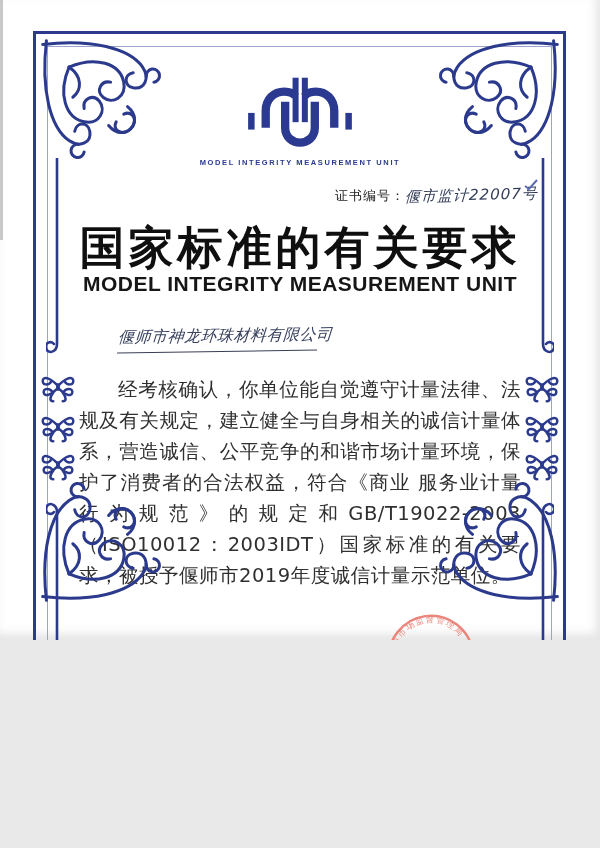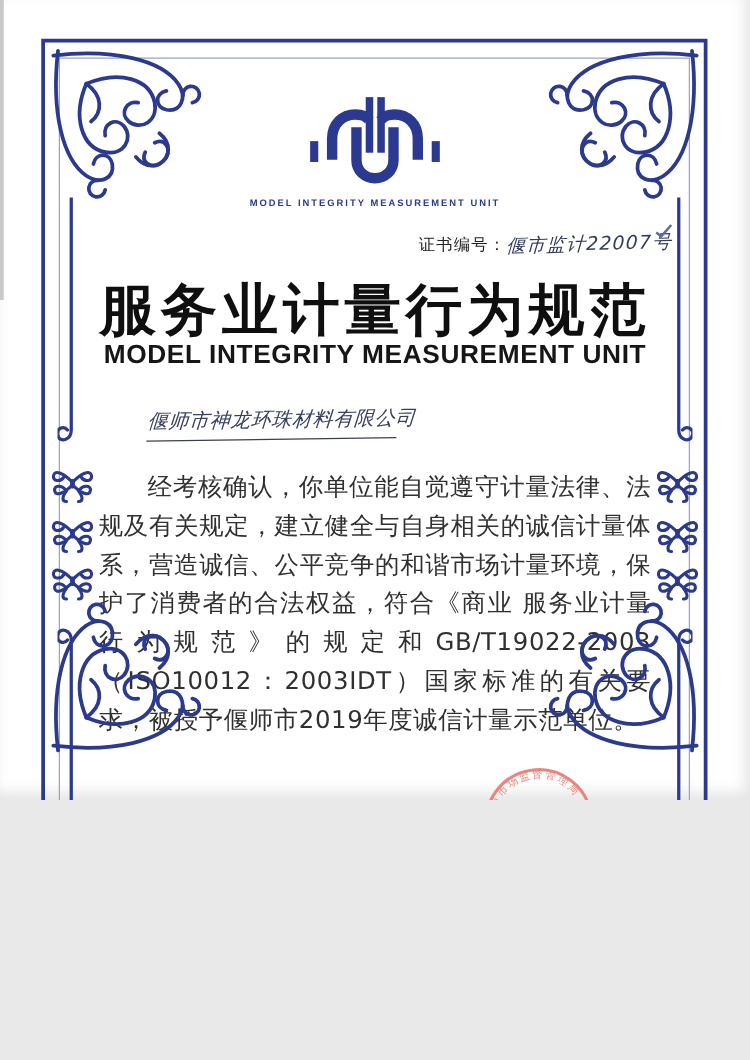--- a/index.html
+++ b/index.html
@@ -156,21 +156,21 @@
 
   <div class="cert-line">
     <span class="cert-label">证书编号：</span><span class="cert-value">偃市监计22007号</span>
   </div>
   <span class="tick-mark">
     <svg viewBox="0 0 14 12" fill="none" stroke="currentColor" stroke-width="2">
         <path d="M1,7 L5,10 L13,1"></path>
       </svg>
   </span>
 
-  <h1 class="title-zh">服务业计量行为规范</h1>
+  <h1 class="title-zh">国家标准的有关要求</h1>
   <div class="title-en">MODEL INTEGRITY MEASUREMENT UNIT</div>
 
   <div class="company">偃师市神龙环珠材料有限公司</div>
 
   <p class="body-text">经考核确认，你单位能自觉遵守计量法律、法规及有关规定，建立健全与自身相关的诚信计量体系，营造诚信、公平竞争的和谐市场计量环境，保护了消费者的合法权益，符合《商业 服务业计量行为规范》的规定和GB/T19022-2003（ISO10012：2003IDT）国家标准的有关要求，被授予偃师市2019年度诚信计量示范单位。</p>
 
   <div class="issuer-label">发证单位（章）：</div>
   <div class="stamp">
     <svg viewBox="0 0 100 100">
       <defs>

